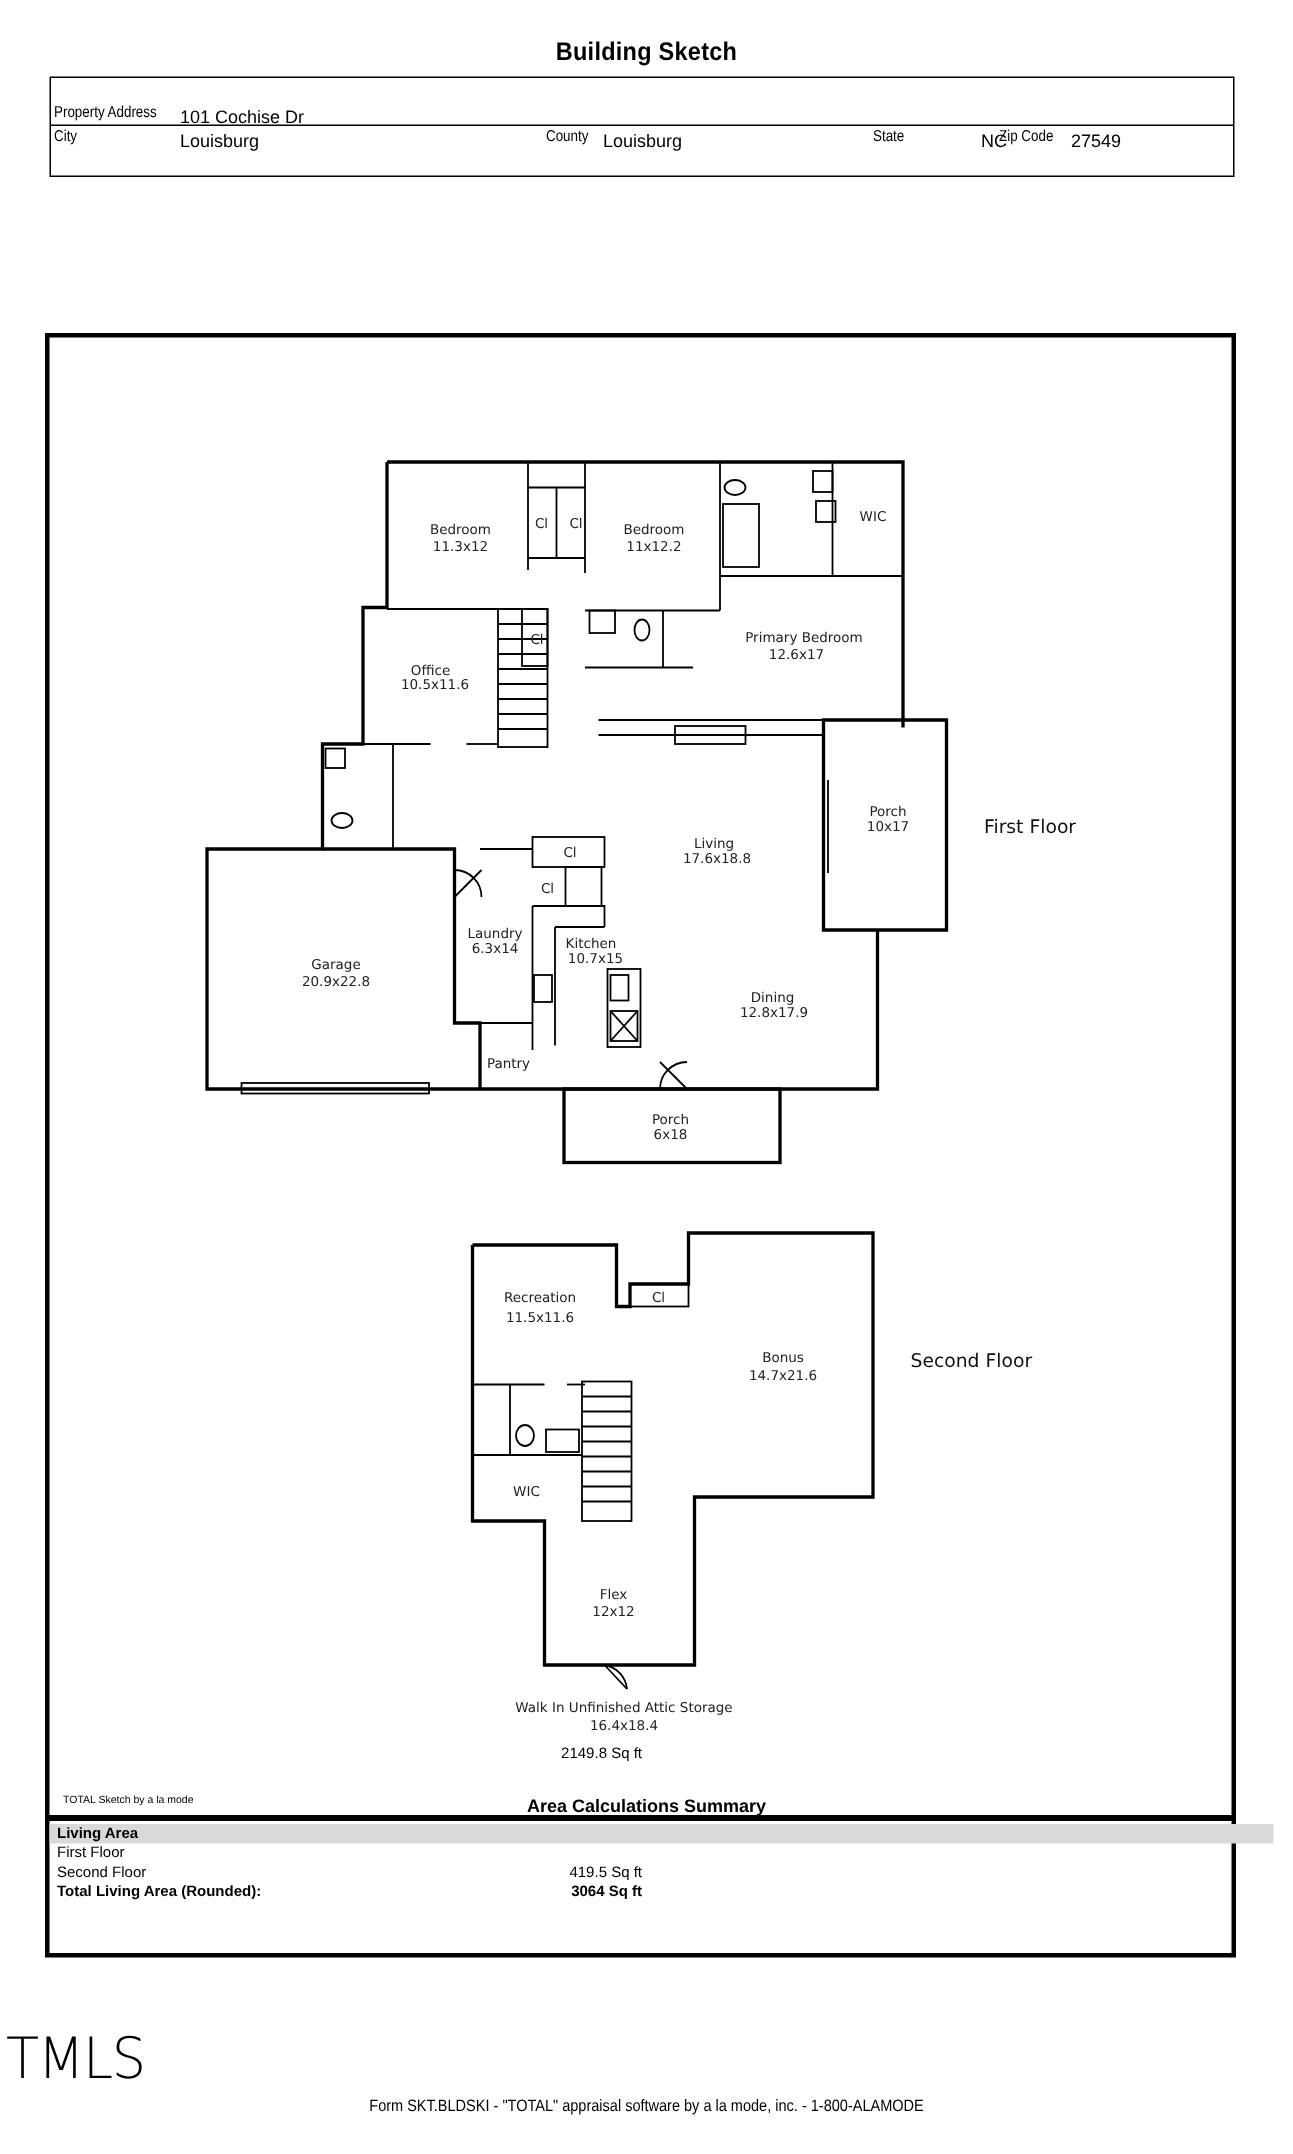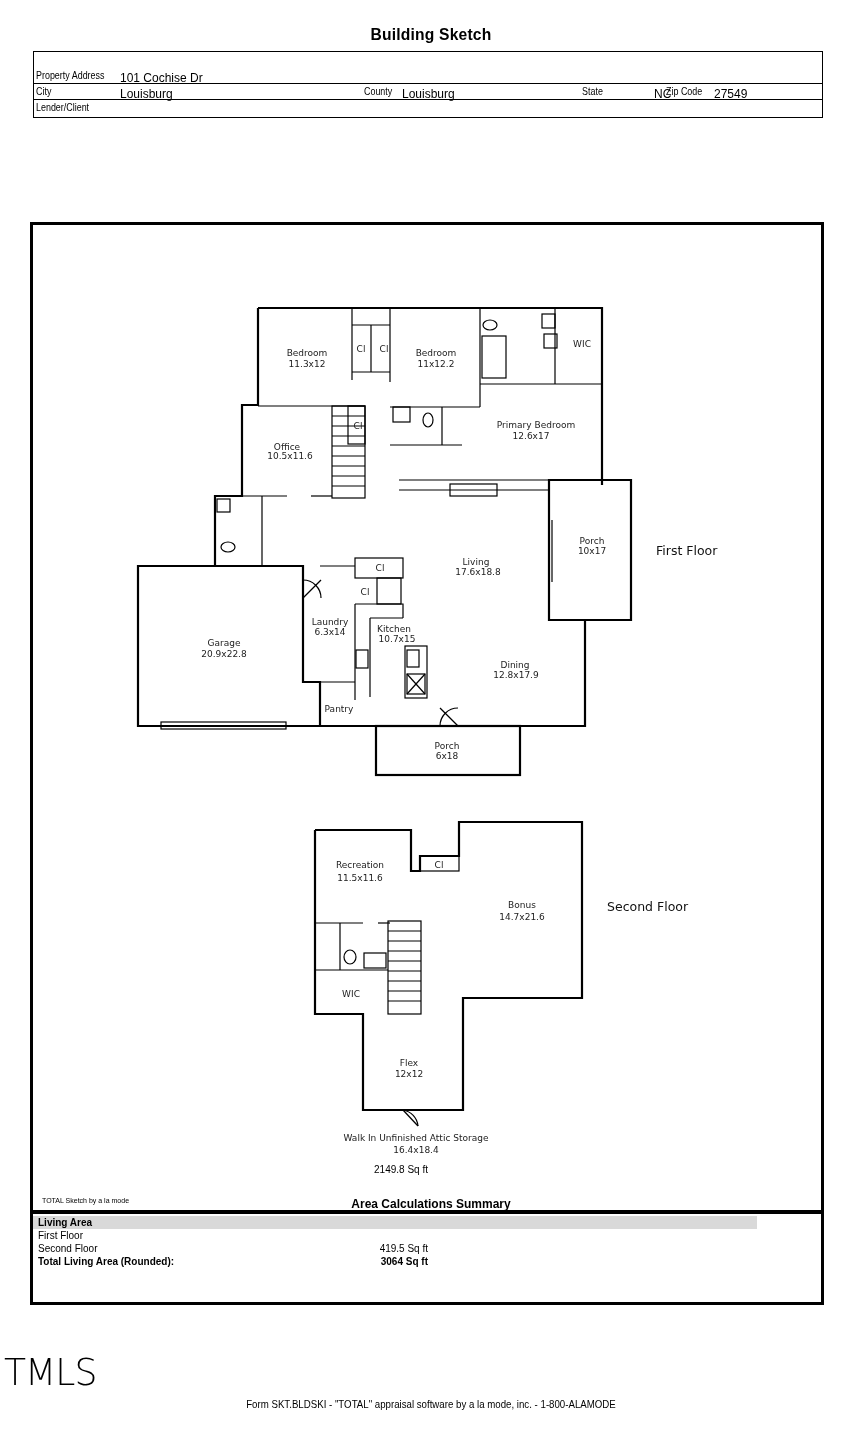--- a/index.html
+++ b/index.html
@@ -10,21 +10,21 @@
   .hrow:last-child { border-bottom:none; }
   .lbl { position:absolute; top:1px; font-size:10.5px; transform:scaleX(0.85); transform-origin:left; white-space:nowrap; }
   .val { position:absolute; top:3px; font-size:12px; white-space:nowrap;text-align:right; }
   .frame { position:absolute; left:30px; top:222px; width:794px; height:1083px; border:3px solid #000; box-sizing:border-box; }
   svg.plan { position:absolute; left:0; top:0; }
   .room { font-family:"DejaVu Sans", sans-serif; font-size:9px; fill:#222; }
   .floorlbl { font-family:"DejaVu Sans", sans-serif; font-size:12.5px; fill:#111; }
   .credit { position:absolute; left:42px; top:1197px; font-size:7px; }
   .acs { position:absolute; left:0; width:862px; top:1197px; text-align:center; font-size:12px; font-weight:bold; }
   .sumbar { position:absolute; left:30px; top:1210px; width:794px; height:4px; background:#000; }
-  .sumhead { position:absolute; left:33px; top:1216px; width:724px; height:13px; background:#d9d9d9; font-size:10px; font-weight:bold; padding-left:5px; box-sizing:border-box; line-height:13px; }
+  .sumhead { position:absolute; left:33px; top:1216px; width:816px; height:13px; background:#d9d9d9; font-size:10px; font-weight:bold; padding-left:5px; box-sizing:border-box; line-height:13px; }
   .srow { position:absolute; left:38px; font-size:10px; }
   .sval { position:absolute; left:300px; width:128px; text-align:right; font-size:10px; }
   .tmls { position:absolute; left:4px; top:1350px; font-size:38px; font-weight:100; letter-spacing:-1px; color:#000; transform:scaleX(0.95); transform-origin:left; font-family:"DejaVu Sans", sans-serif; }
   .footer { position:absolute; left:0; width:862px; top:1398px; text-align:center; font-size:11px; transform:scaleX(0.88); }
 </style>
 </head>
 <body>
 
 <div class="title">Building Sketch</div>
 
@@ -35,24 +35,20 @@
   </div>
   <div class="hrow" style="top:32px;">
     <span class="lbl" style="left:2px;">City</span>
     <span class="val" style="left:86px;">Louisburg</span>
     <span class="lbl" style="left:330px;">County</span>
     <span class="val" style="left:368px;">Louisburg</span>
     <span class="lbl" style="left:548px;">State</span>
     <span class="val" style="left:580px;margin-left:40px;">NC</span>
     <span class="lbl" style="left:632px;">Zip Code</span>
     <span class="val" style="left:680px;">27549</span>
-  </div>
-  <div class="hrow" style="top:48px; height:18px;">
-    <span class="lbl" style="left:2px;">Lender/Client</span>
-    <span class="val" style="left:86px;"></span>
   </div>
 </div>
 
 <div class="frame"></div>
 
 <svg class="plan" width="862" height="1436">
   <g fill="none" stroke="#000" stroke-width="2.2">
 
     <polyline points="258,308 602,308 602,485"></polyline>
     <polyline points="258,308 258,405 242,405 242,496 215,496 215,566 138,566 138,726 585,726 585,620 631,620 631,480 549,480 549,620 585,620"></polyline>

